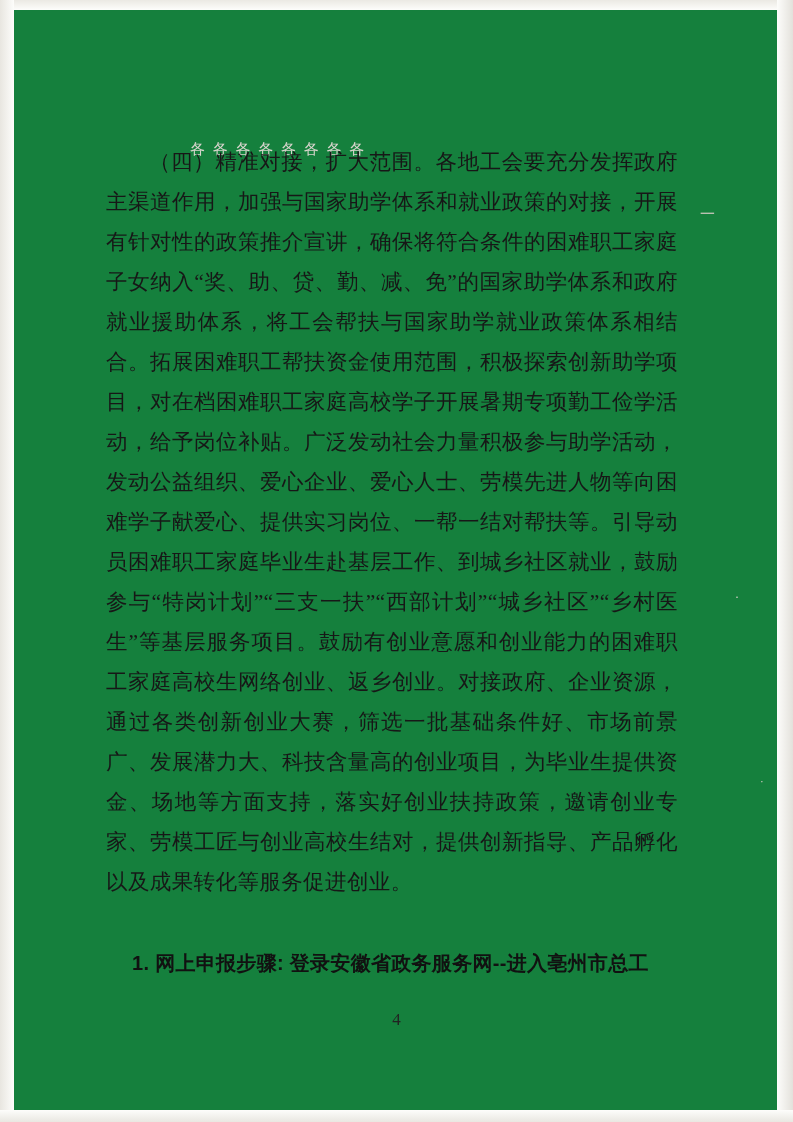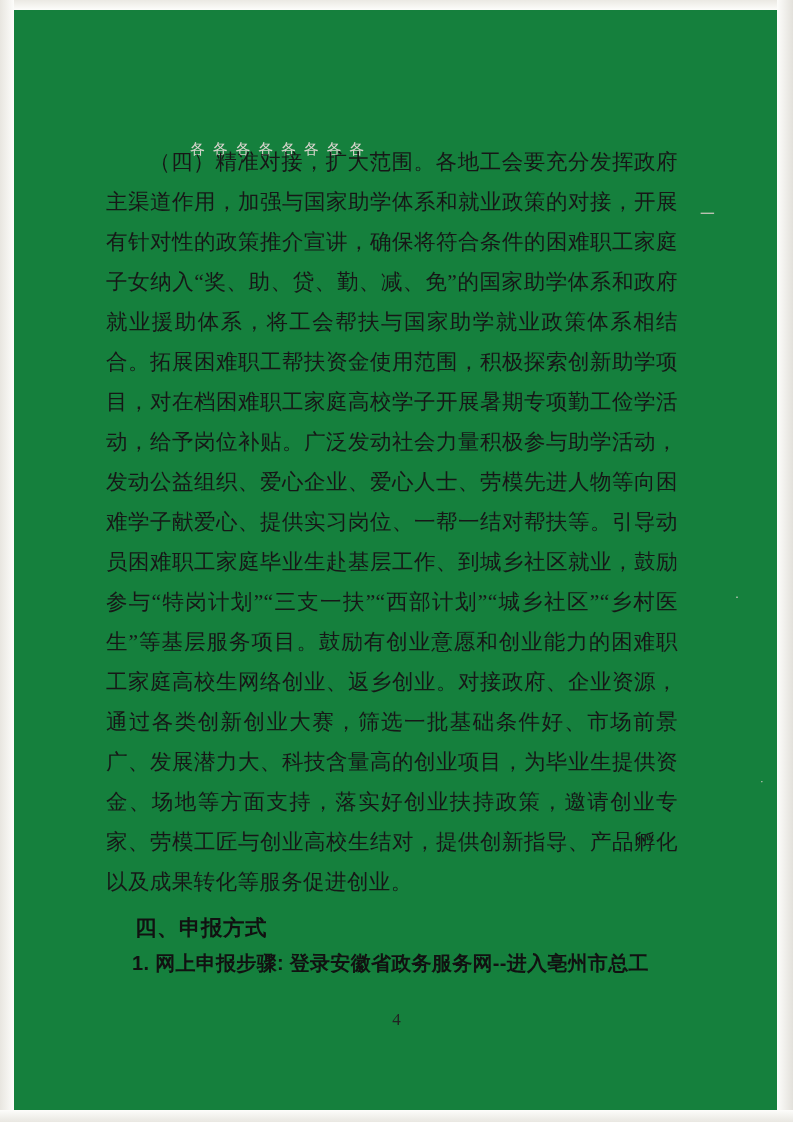--- a/index.html
+++ b/index.html
@@ -138,19 +138,18 @@
 
   <div class="bleed bleed-1">各 各 各 各 各 各 各 各</div>
   <div class="bleed bleed-2">一</div>
   <div class="bleed bleed-3">·</div>
   <div class="bleed bleed-4">·</div>
 
   <div class="body-text">
     <p class="para-indent">（四）精准对接，扩大范围。各地工会要充分发挥政府主渠道作用，加强与国家助学体系和就业政策的对接，开展有针对性的政策推介宣讲，确保将符合条件的困难职工家庭子女纳入“奖、助、贷、勤、减、免”的国家助学体系和政府就业援助体系，将工会帮扶与国家助学就业政策体系相结合。拓展困难职工帮扶资金使用范围，积极探索创新助学项目，对在档困难职工家庭高校学子开展暑期专项勤工俭学活动，给予岗位补贴。广泛发动社会力量积极参与助学活动，发动公益组织、爱心企业、爱心人士、劳模先进人物等向困难学子献爱心、提供实习岗位、一帮一结对帮扶等。引导动员困难职工家庭毕业生赴基层工作、到城乡社区就业，鼓励参与“特岗计划”“三支一扶”“西部计划”“城乡社区”“乡村医生”等基层服务项目。鼓励有创业意愿和创业能力的困难职工家庭高校生网络创业、返乡创业。对接政府、企业资源，通过各类创新创业大赛，筛选一批基础条件好、市场前景广、发展潜力大、科技含量高的创业项目，为毕业生提供资金、场地等方面支持，落实好创业扶持政策，邀请创业专家、劳模工匠与创业高校生结对，提供创新指导、产品孵化以及成果转化等服务促进创业。</p>
   </div>
 
-  <div class="heading" style="top: 908px;">四、申报方式</div>
 
   <div class="subitem" style="top: 943px;">1. 网上申报步骤: 登录安徽省政务服务网--进入亳州市总工</div>
 
   <div class="page-number">4</div>
 
 </div>
 
 </body></html>

